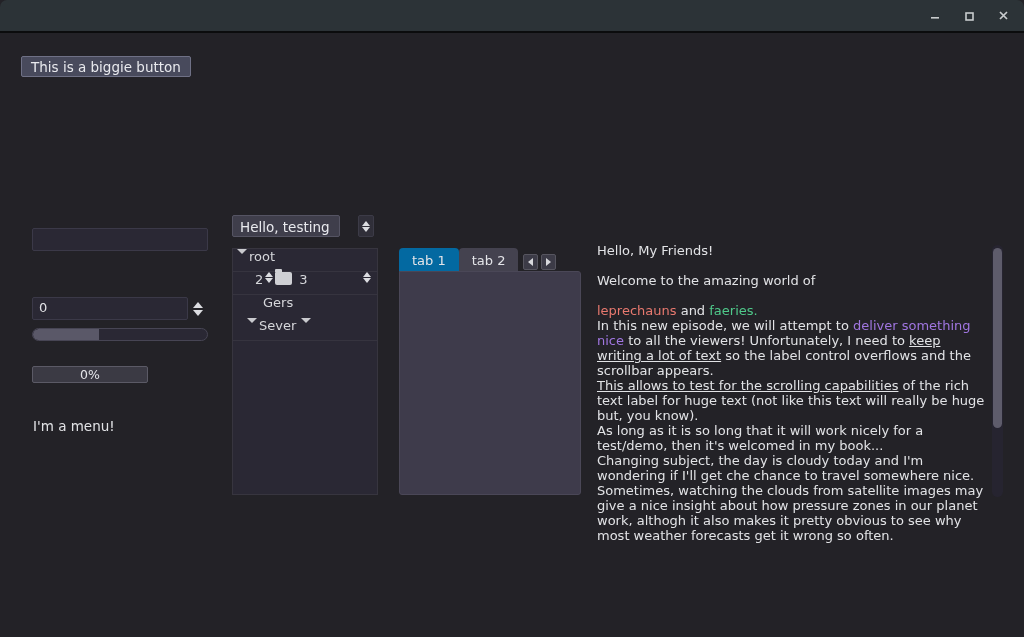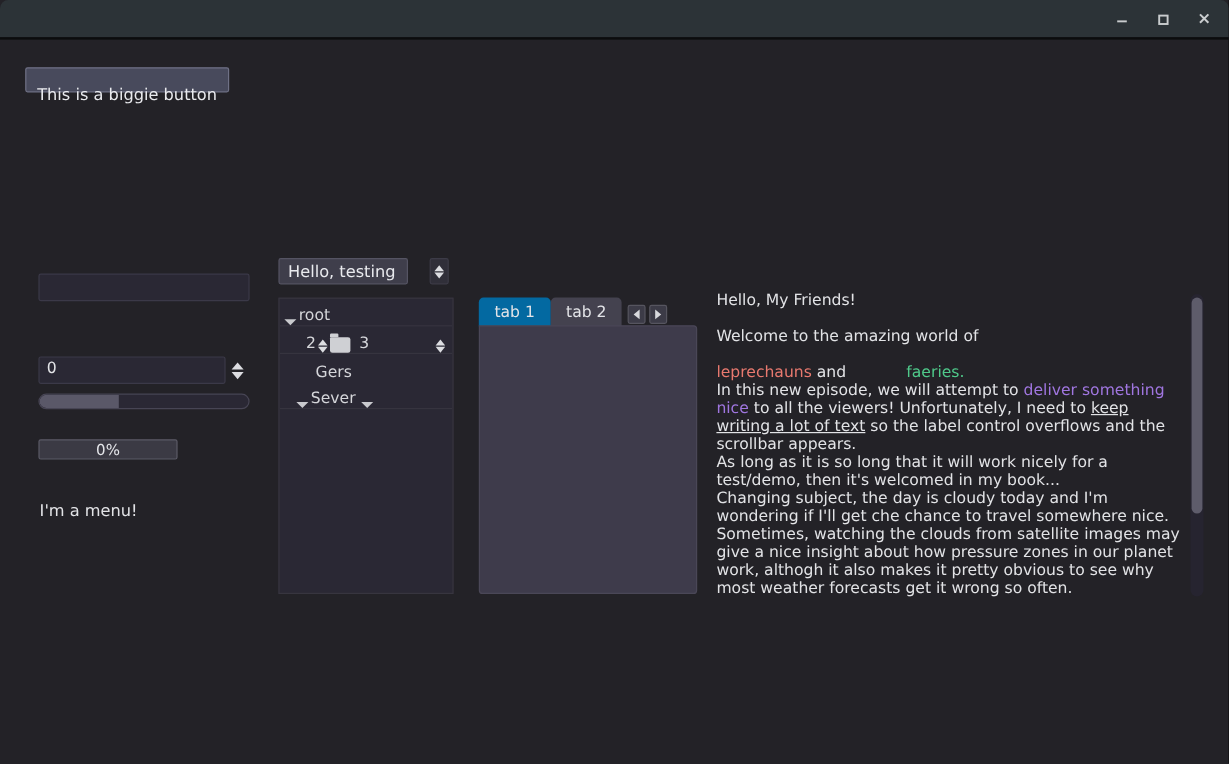--- a/index.html
+++ b/index.html
@@ -48,21 +48,21 @@
     align-items: center;
     justify-content: center;
     color: #c9ccce;
   }
   .winbtn svg { display: block; }
 
   
   .biggie {
     position: absolute;
     left: 21px; top: 56px;
-    padding: 15px 9px 4px 9px;
+    padding: 3px 9px 4px 9px;
     background: #484a5c;
     border: 1px solid #6f7186;
     border-radius: 2px;
     color: #e9eaee;
     font-size: 13.5px;
     line-height: 15px;
     box-sizing: border-box;
     height: 21px;
     white-space: nowrap;
   }
@@ -204,21 +204,21 @@
     background: #2a2834;
     border: 1px solid #37353f;
     box-sizing: border-box;
     font-size: 13px;
     color: #d5d6da;
     overflow: hidden;
   }
   .tree-row {
     height: 23px;
     display: flex;
-    align-items: flex-end;
+    align-items: flex-start;
     border-bottom: 1px solid #36343f;
     box-sizing: border-box;
     padding: 0 4px;
   }
   .tree-row.noborder { border-bottom: none; }
   .arrow-dn {
     width: 0; height: 0;
     border-left: 5px solid transparent;
     border-right: 5px solid transparent;
     border-top: 5px solid #c9cace;
@@ -461,23 +461,24 @@
     </div>
   </div>
   <div class="tabpanel"></div>
 
   <div class="richtext">
     <p>Hello, My Friends!</p>
     <div class="gap"></div>
     <p>Welcome to the amazing world of</p>
     <div class="gap"></div>
     <p>
-      <span id="c-a" style="color: rgb(232, 121, 111);">leprechauns</span><span> and </span><span id="c-b" style="color: rgb(79, 201, 138); margin-left: 46px;">faeries.</span>
+      <span id="c-a" style="color: rgb(232, 121, 111);">leprechauns</span><span> and </span><span id="c-b" style="color: rgb(79, 201, 138);">faeries.</span>
     </p>
     <p><span>In this new episode, we will attempt to </span><span id="c-d" style="color: rgb(160, 118, 224);">deliver something nice</span><span> to all the viewers! Unfortunately, I need to </span><span class="u">keep writing a lot of text</span><span> so the label control overflows and the scrollbar appears.</span></p>
+    <p><span class="u">This allows to test for the scrolling capabilities</span><span> of the rich text label for huge text (not like this text will really be huge but, you know).</span></p>
     <p>As long as it is so long that it will work nicely for a test/demo, then it's welcomed in my book...</p>
     <p>Changing subject, the day is cloudy today and I'm wondering if I'll get che chance to travel somewhere nice. Sometimes, watching the clouds from satellite images may give a nice insight about how pressure zones in our planet work, althogh it also makes it pretty obvious to see why most weather forecasts get it wrong so often.</p>
   </div>
 
   <div class="scrollbar">
     <div class="scrollthumb" id="scrollthumb" style="height: 179.58px; top: 3px;"></div>
   </div>
 
 </div>
 

